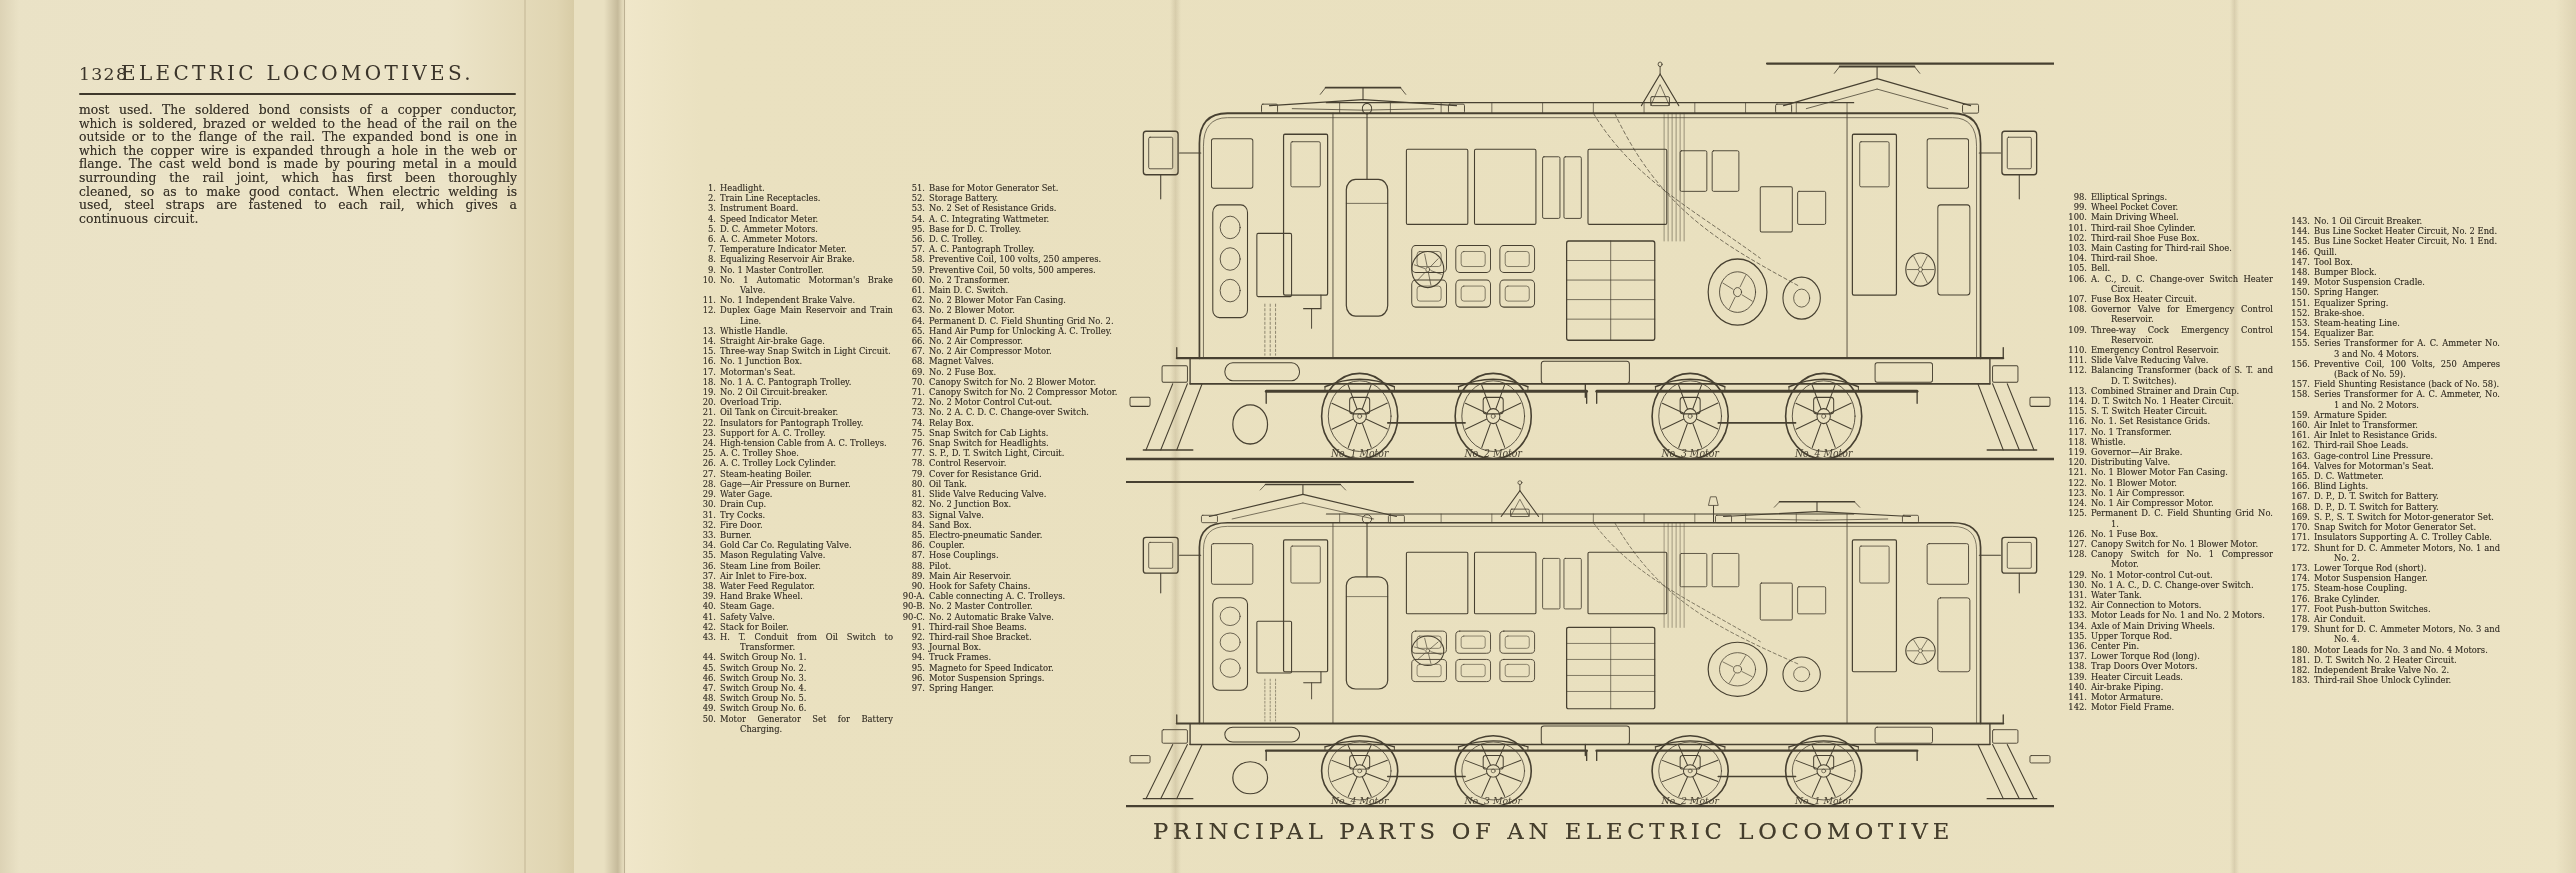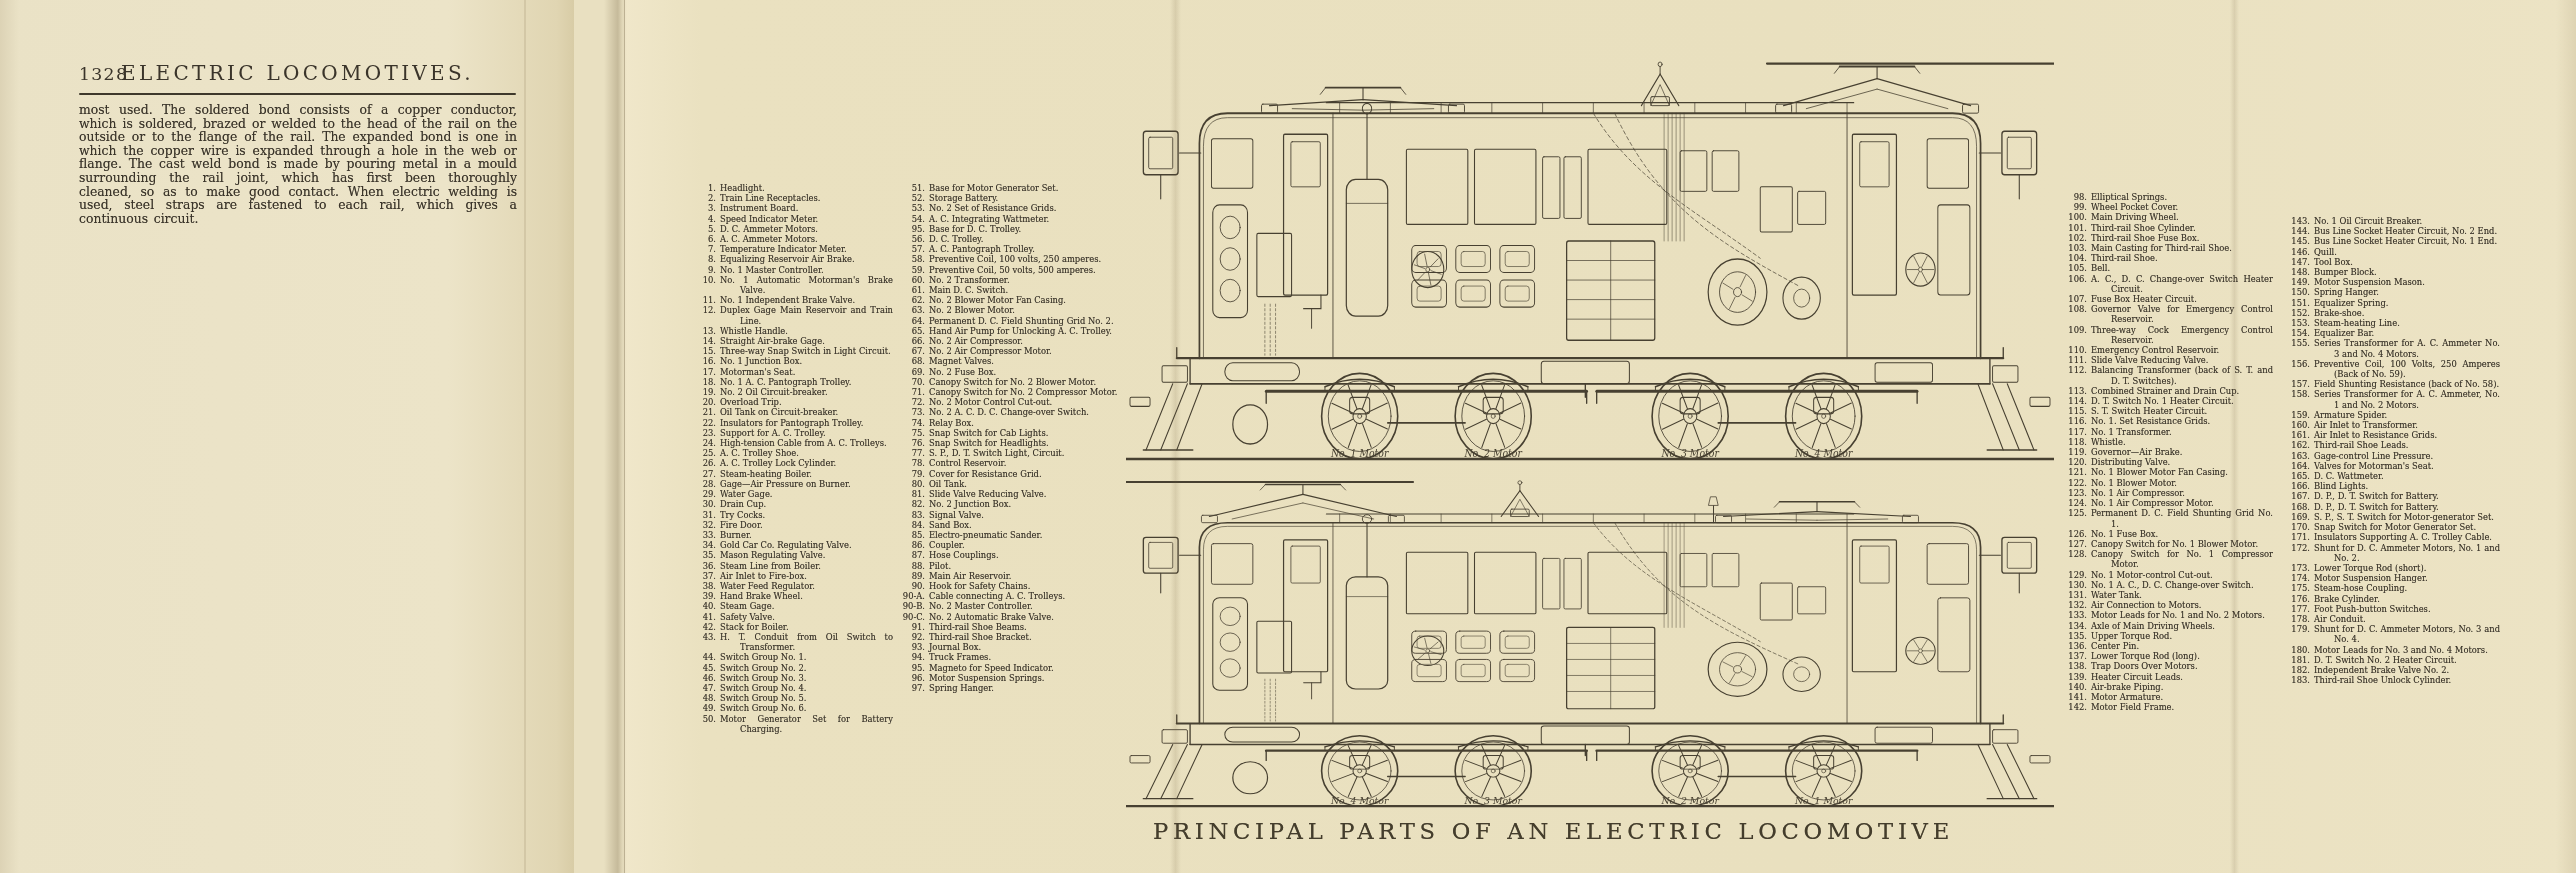--- a/index.html
+++ b/index.html
@@ -672,21 +672,21 @@
     <div class="pitem">
       <span class="pnum">147.</span>
       <span class="ptxt">Tool Box.</span>
     </div>
     <div class="pitem">
       <span class="pnum">148.</span>
       <span class="ptxt">Bumper Block.</span>
     </div>
     <div class="pitem">
       <span class="pnum">149.</span>
-      <span class="ptxt">Motor Suspension Mason.</span>
+      <span class="ptxt">Motor Suspension Cradle.</span>
     </div>
     <div class="pitem">
       <span class="pnum">150.</span>
       <span class="ptxt">Spring Hanger.</span>
     </div>
     <div class="pitem">
       <span class="pnum">151.</span>
       <span class="ptxt">Equalizer Spring.</span>
     </div>
     <div class="pitem">

